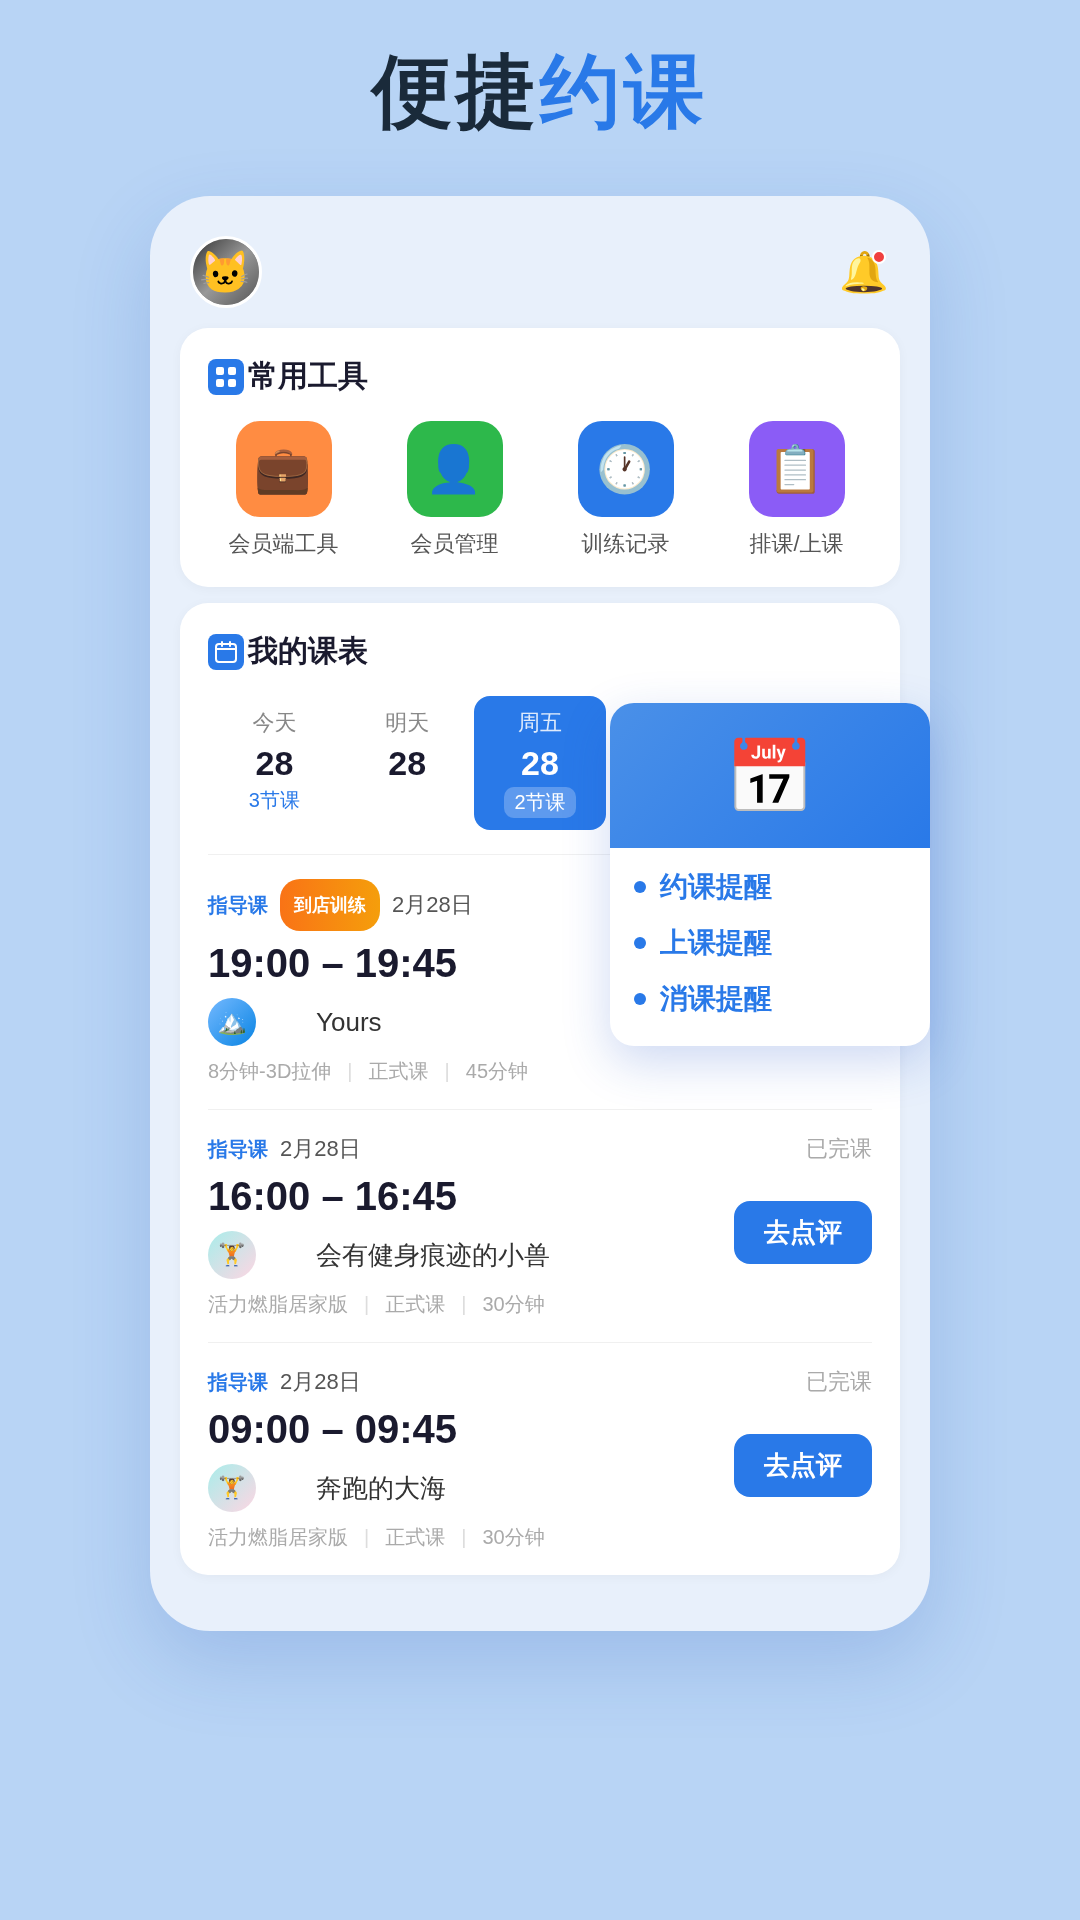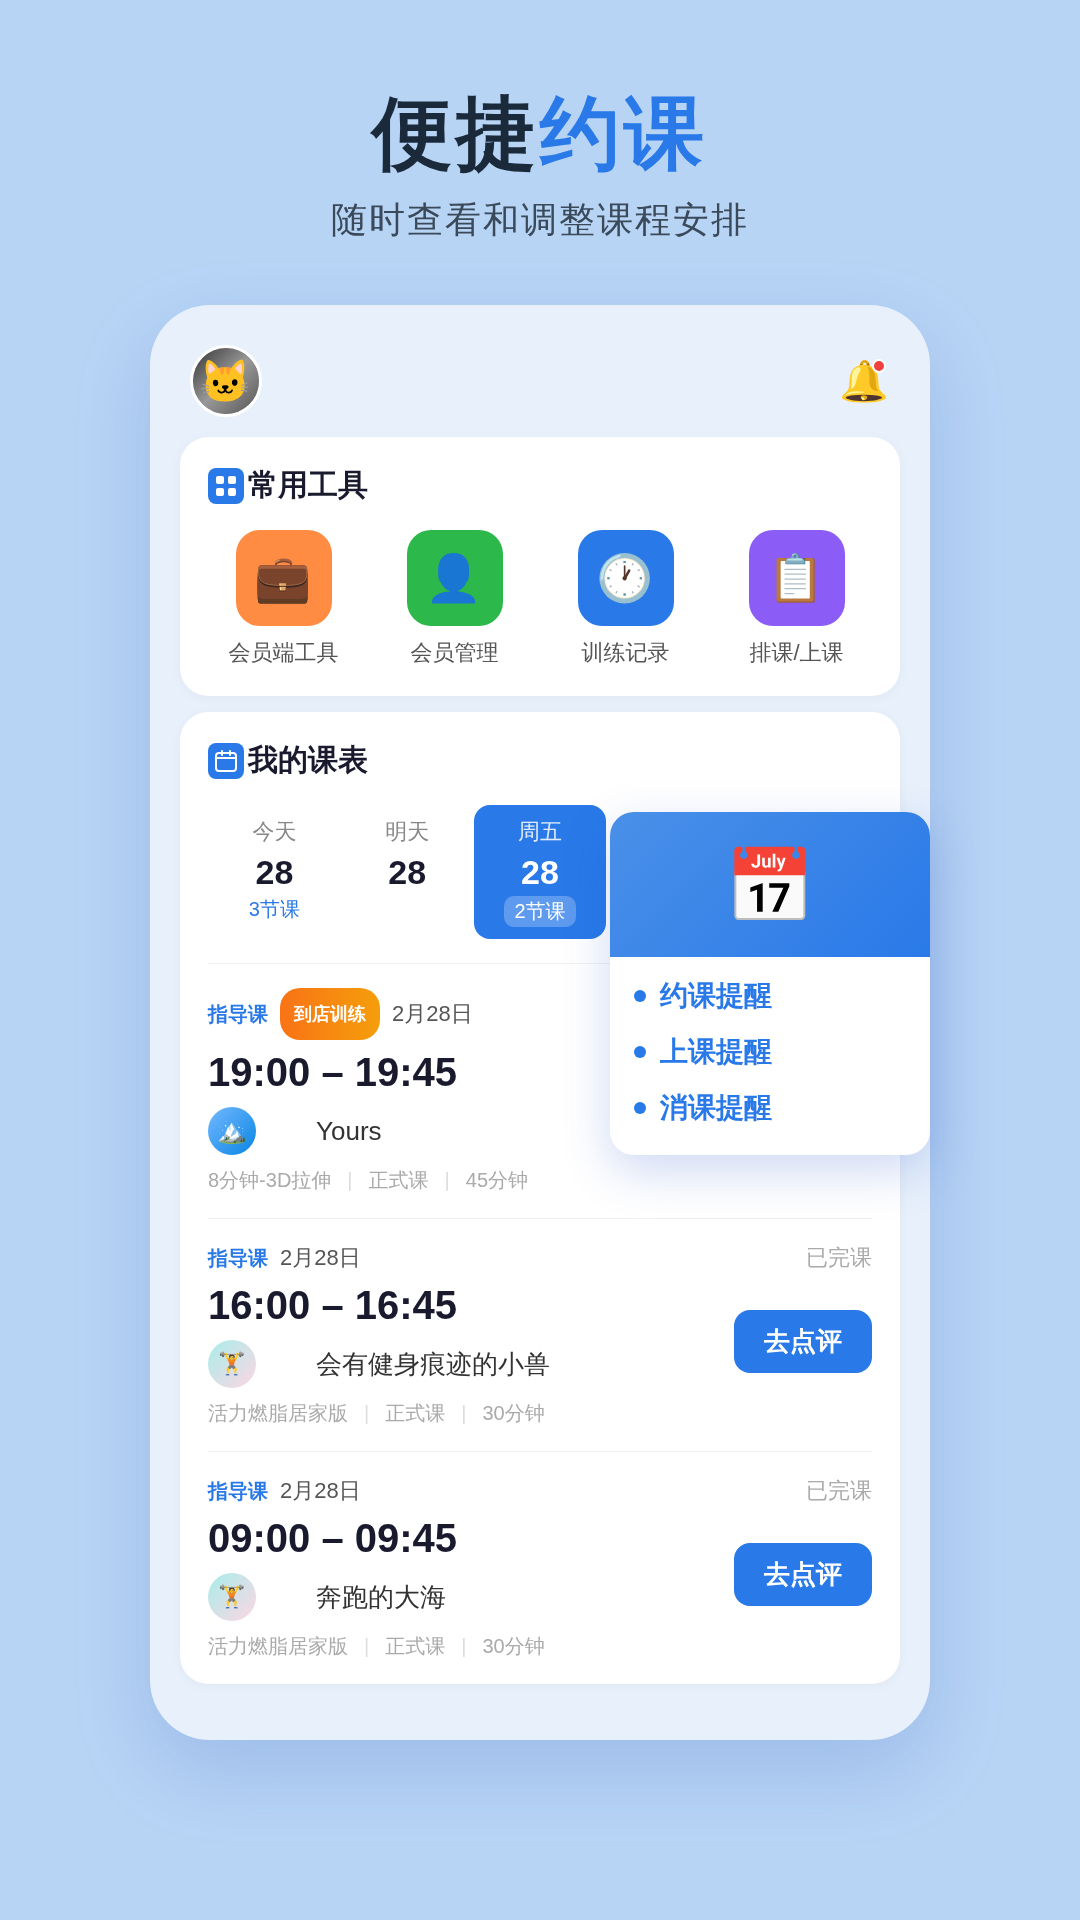--- a/index.html
+++ b/index.html
@@ -10,21 +10,21 @@
       font-family: -apple-system, 'PingFang SC', 'Hiragino Sans GB', sans-serif;
       display: flex;
       flex-direction: column;
       align-items: center;
       overflow: hidden;
     }
 
     
     .header-section {
       text-align: center;
-      margin-top: 90px;
+      margin-top: 48px;
       margin-bottom: 60px;
     }
     .header-title {
       font-size: 80px;
       font-weight: 900;
       color: #1a2a3a;
       letter-spacing: 4px;
       line-height: 1.1;
     }
     .header-title-accent {
@@ -378,21 +378,20 @@
       font-size: 22px;
     }
   </style>
 </head>
 <body>
 
 <div class="header-section">
   <div class="header-title">
     <span>便捷</span><span class="header-title-accent">约课</span>
   </div>
-  <div class="header-subtitle">随时查看和调整课程安排</div>
 </div>
 
 <div class="phone-wrapper">
   <div class="phone-frame">
 
     <div class="phone-topbar">
       <div class="avatar-circle">
         <div class="avatar-cat"></div>
       </div>
       <div class="bell-btn">

